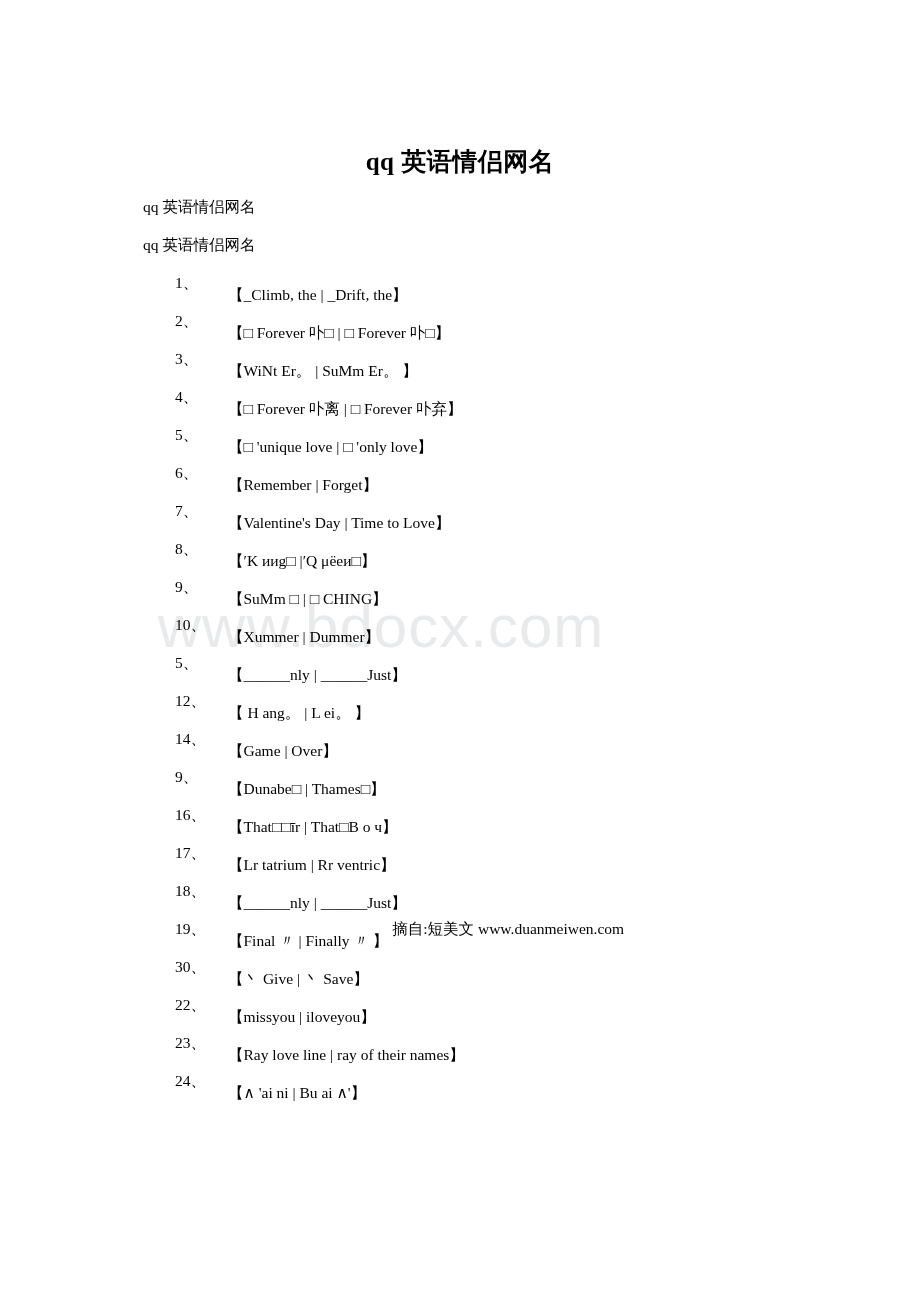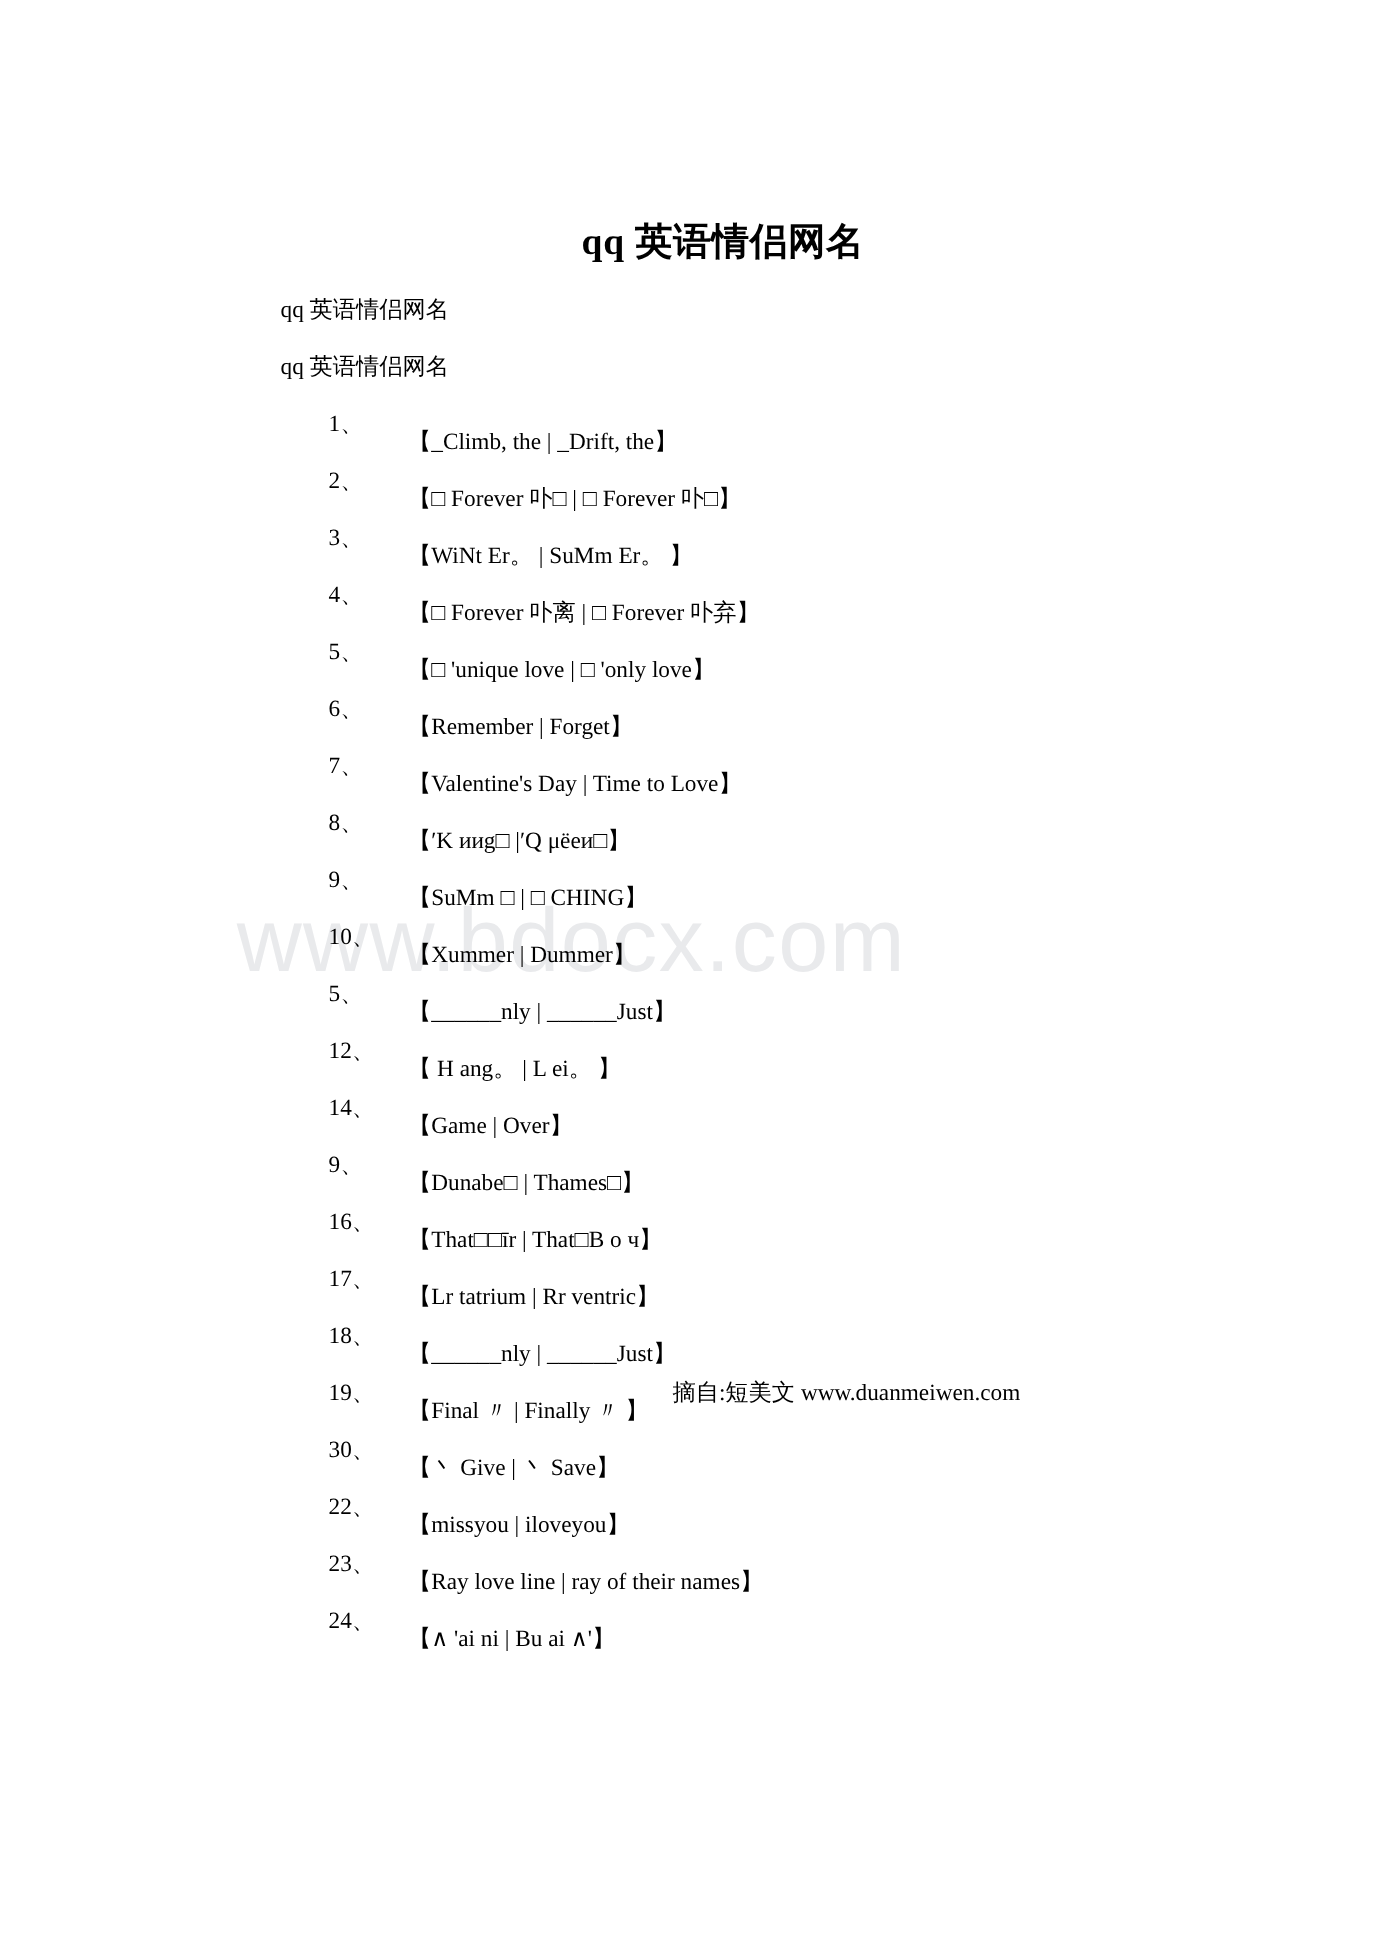--- a/index.html
+++ b/index.html
@@ -37,21 +37,20 @@
     user-select: none;
     pointer-events: none;
     z-index: 0;
   }
 
   
   .content {
     position: relative;
     z-index: 2;
     padding-top: 146px;
-    padding-left: 44px;
   }
 
   .doc-title {
     font-size: 25px;
     font-weight: bold;
     text-align: center;
     line-height: 1.25;
     margin: 0 0 22px 0;
     letter-spacing: 0.5px;
   }
@@ -91,21 +90,21 @@
     padding-left: 17px;
     box-sizing: border-box;
   }
 
   .item-text {
     margin-left: 228px;
     margin-top: 12px;
   }
 
   .item-note {
-    margin-left: 16px;
+    margin-left: 4px;
   }
 </style>
 </head>
 <body>
 
 <div class="page">
 
   <div class="watermark">www.bdocx.com</div>
 
   <div class="content">

